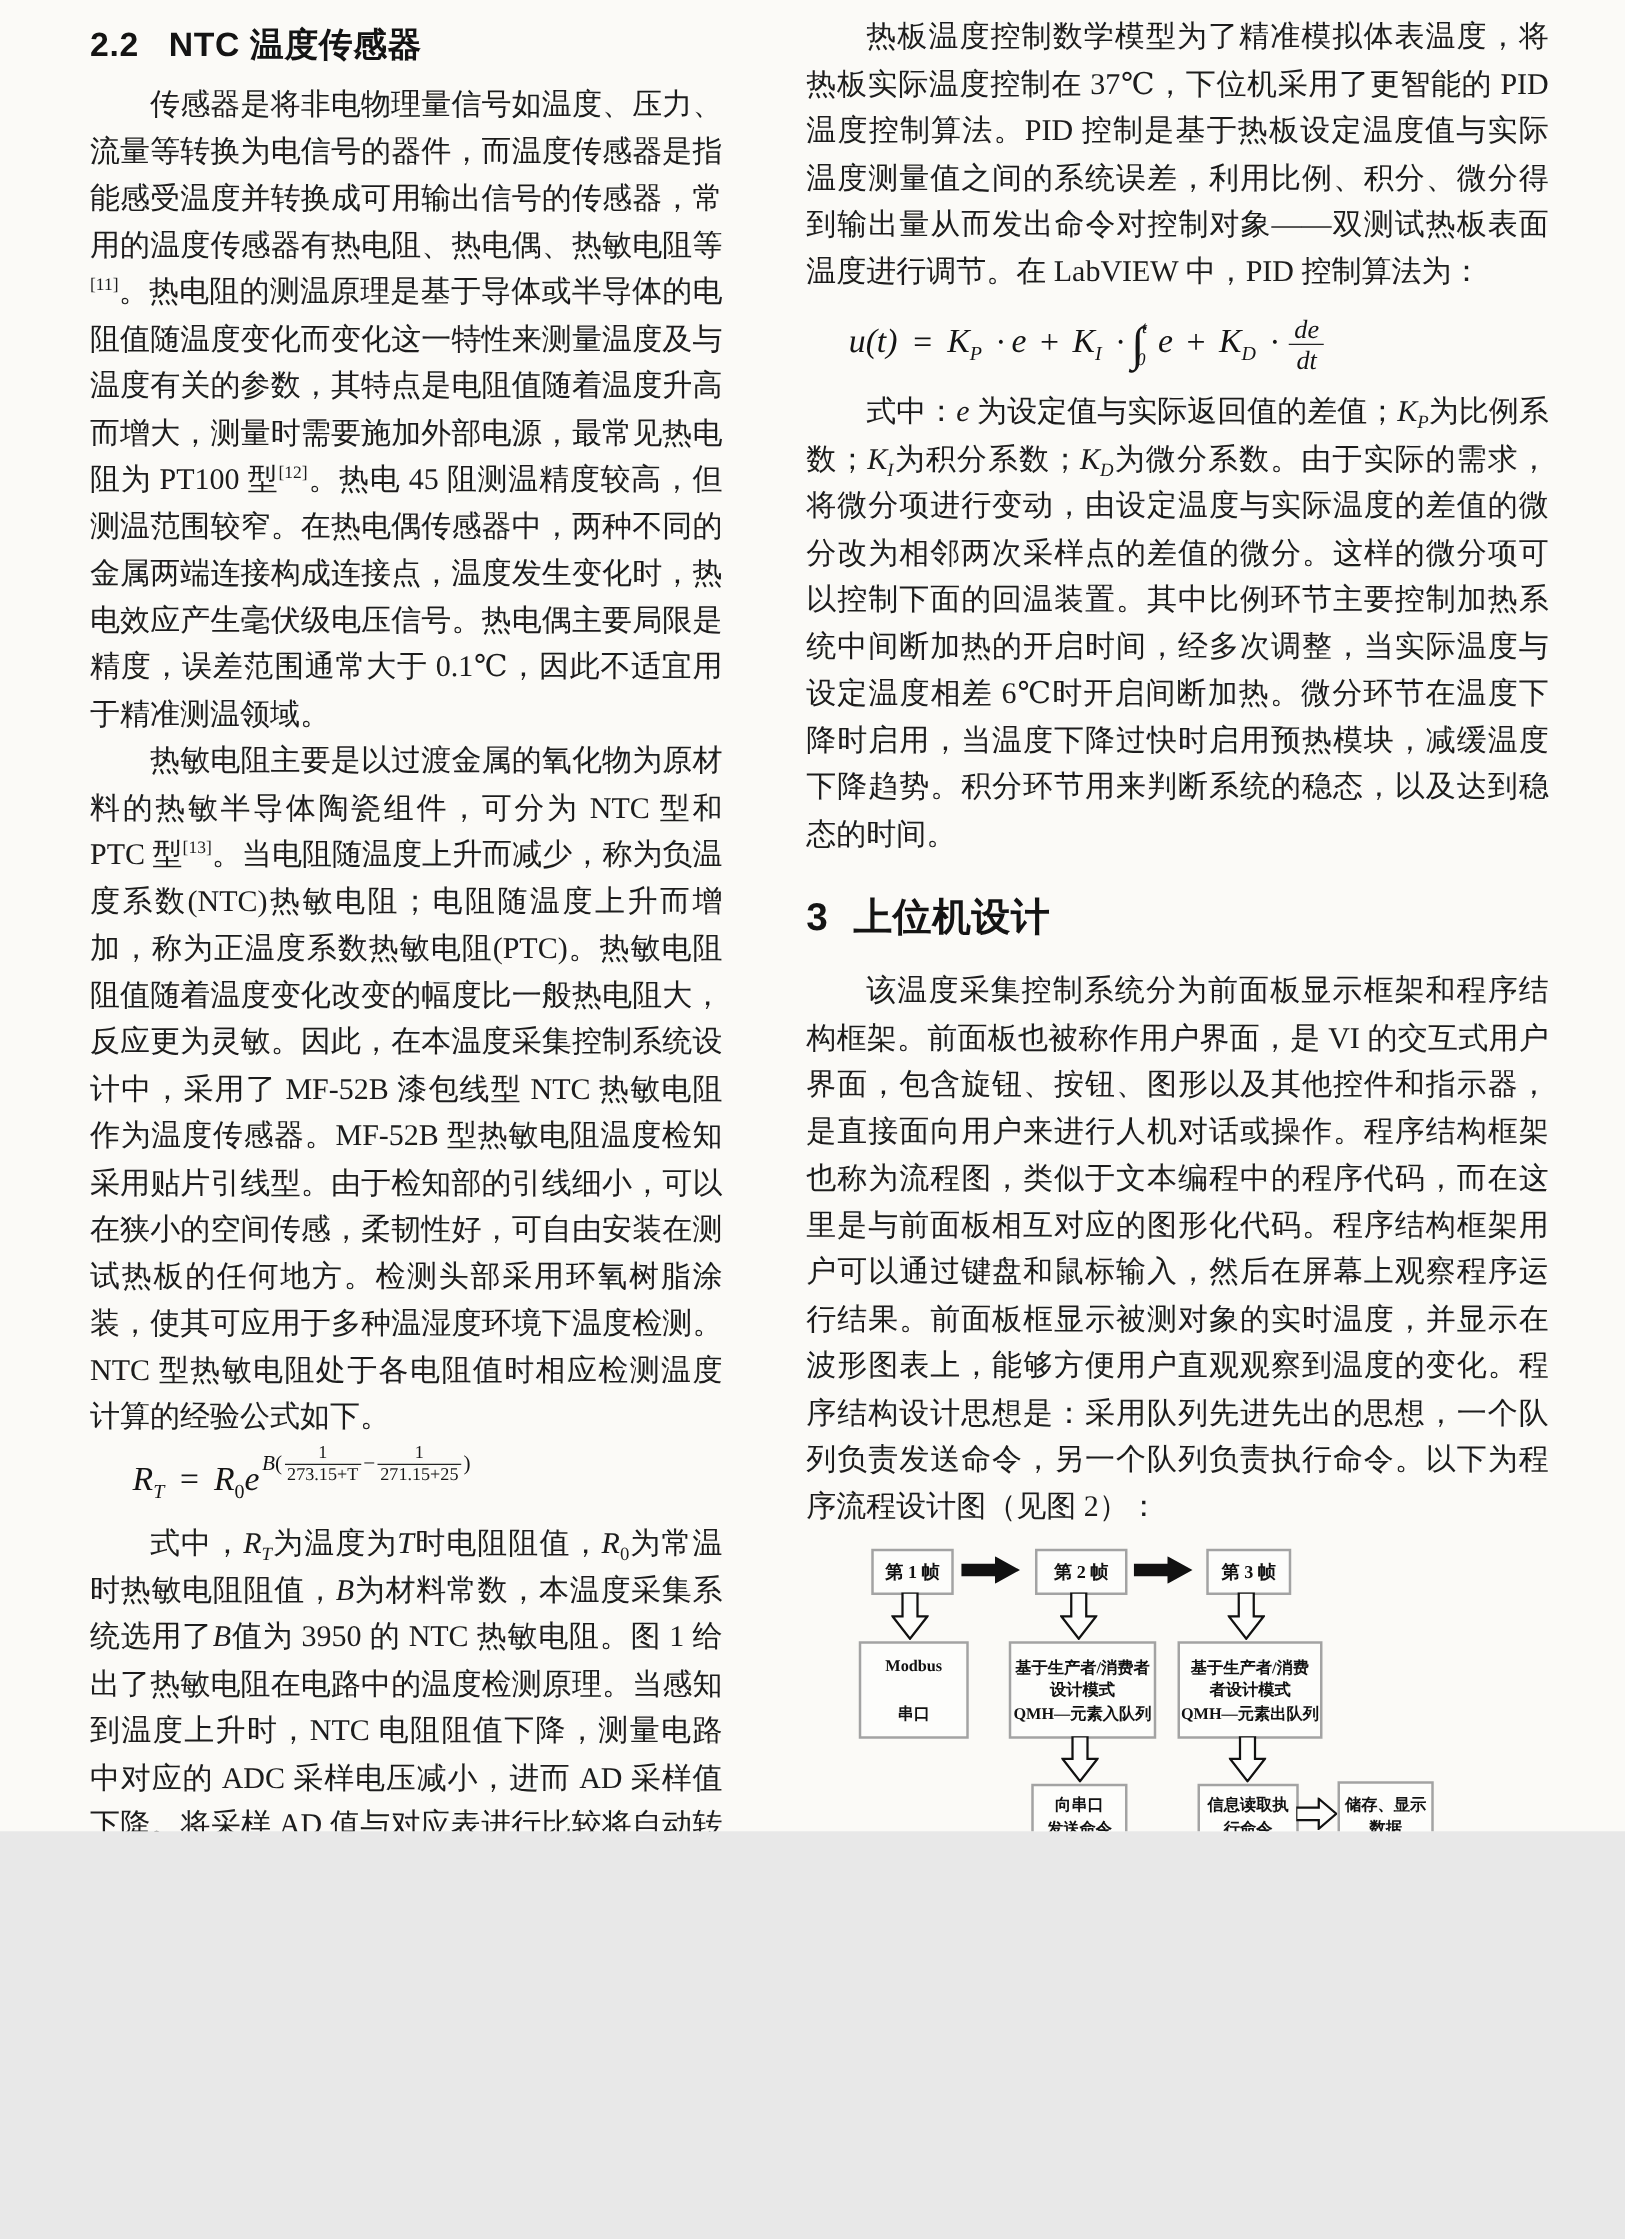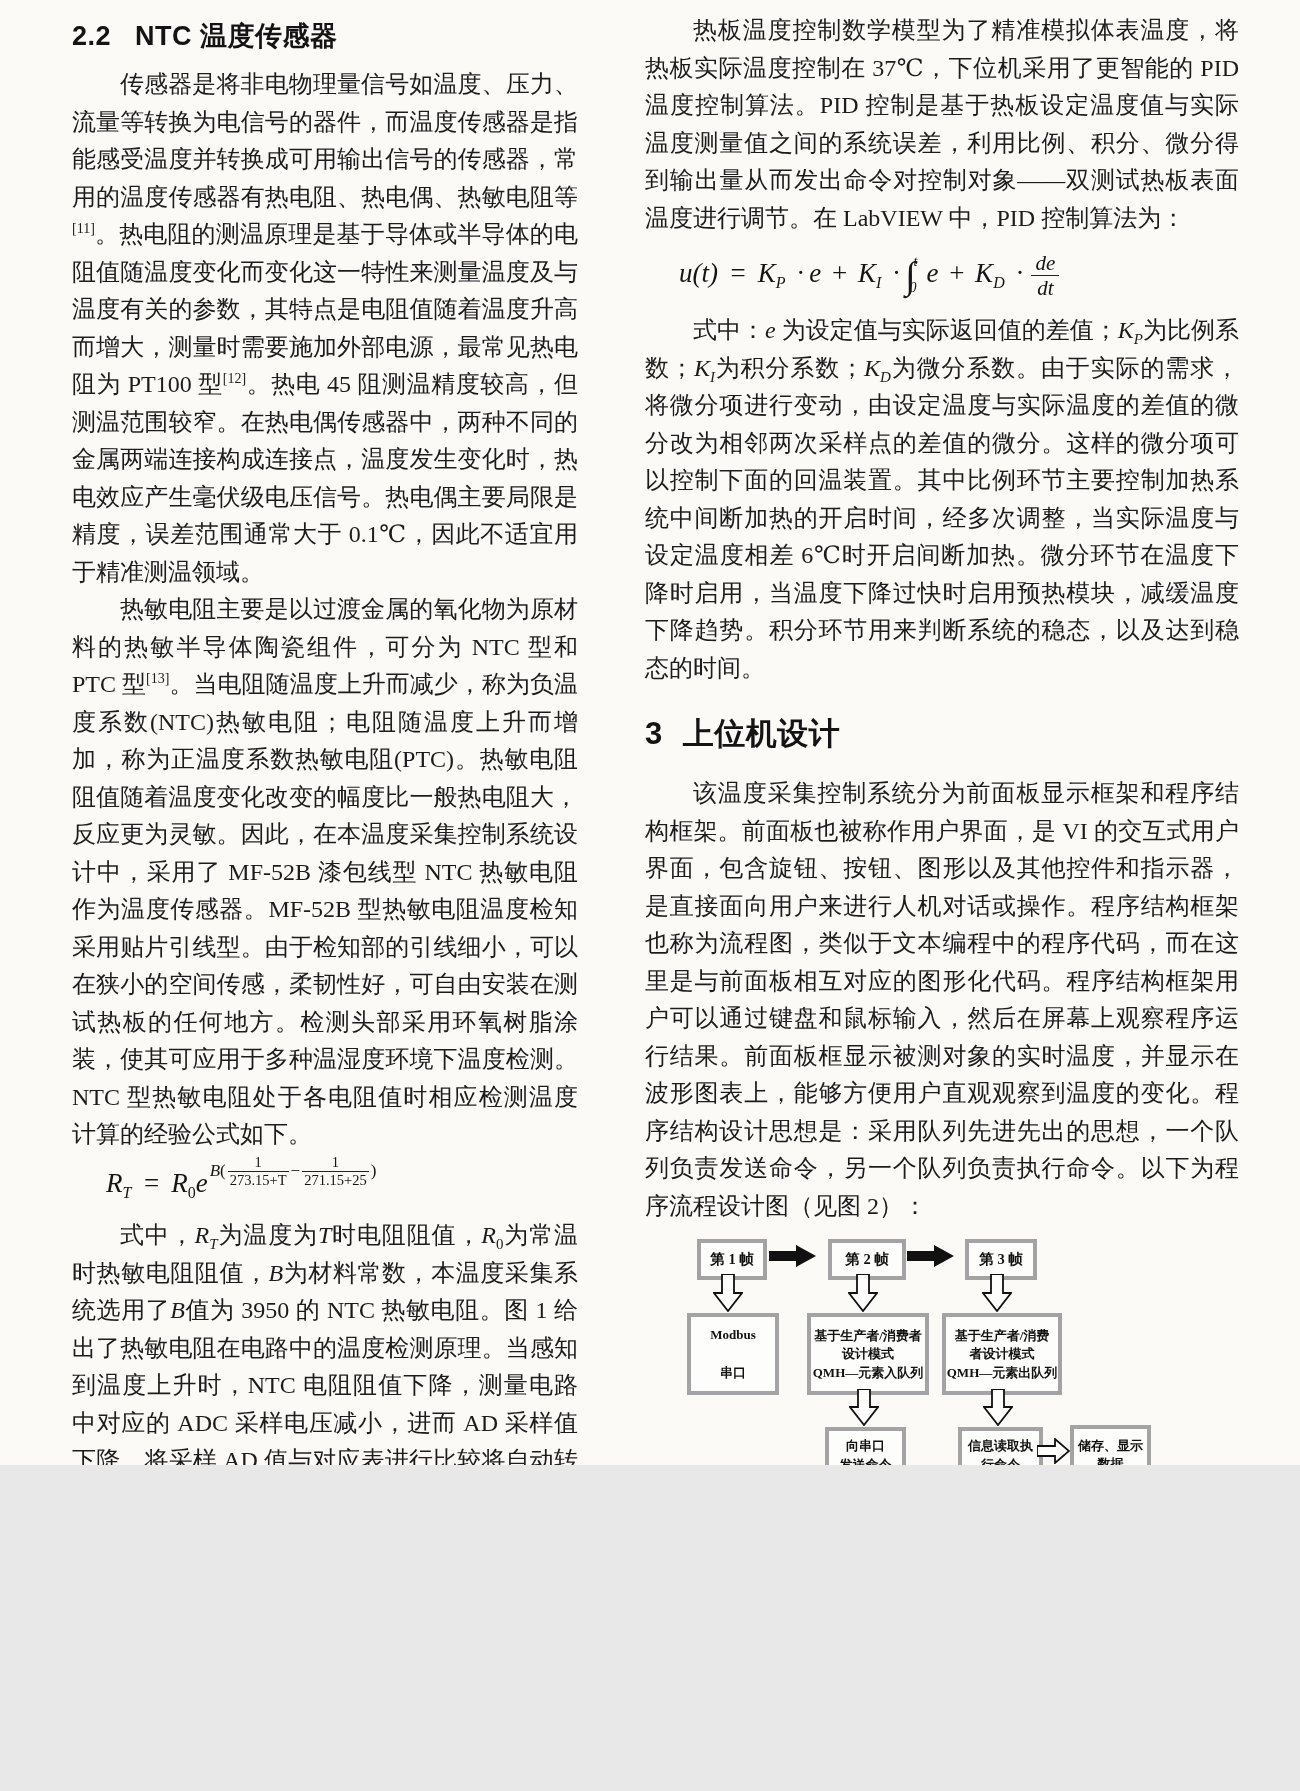--- a/index.html
+++ b/index.html
@@ -52,21 +52,21 @@
     font-family:"Liberation Sans","DejaVu Sans",sans-serif;font-weight:bold;
     font-size:12px;text-align:center;color:#000000;margin-top:2px;
   }
   svg text.clabel{
     font-family:"Liberation Serif","DejaVu Serif",serif;font-weight:bold;
     fill:#1d2b4e;font-size:21px;
   }
   
   .fig2{position:relative;width:594px;height:252px;margin:14px 0 0 0;}
   .fbox{
-    position:absolute;border:4px solid #a3a3a3;background:#fdfdfb;
+    position:absolute;border:2px solid #a3a3a3;background:#fdfdfb;
     display:flex;flex-direction:column;align-items:center;justify-content:center;
     text-align:center;color:#111;
     font-family:"Liberation Serif","DejaVu Serif",serif;
   }
   .fbox.frame{font-size:14.5px;font-weight:bold;}
   .fbox.small{font-size:13px;line-height:18.5px;font-weight:bold;}
   .arr{position:absolute;}
   .cap2{margin-top:10px;}
   .s31head{margin-top:22px;}
 </style>

